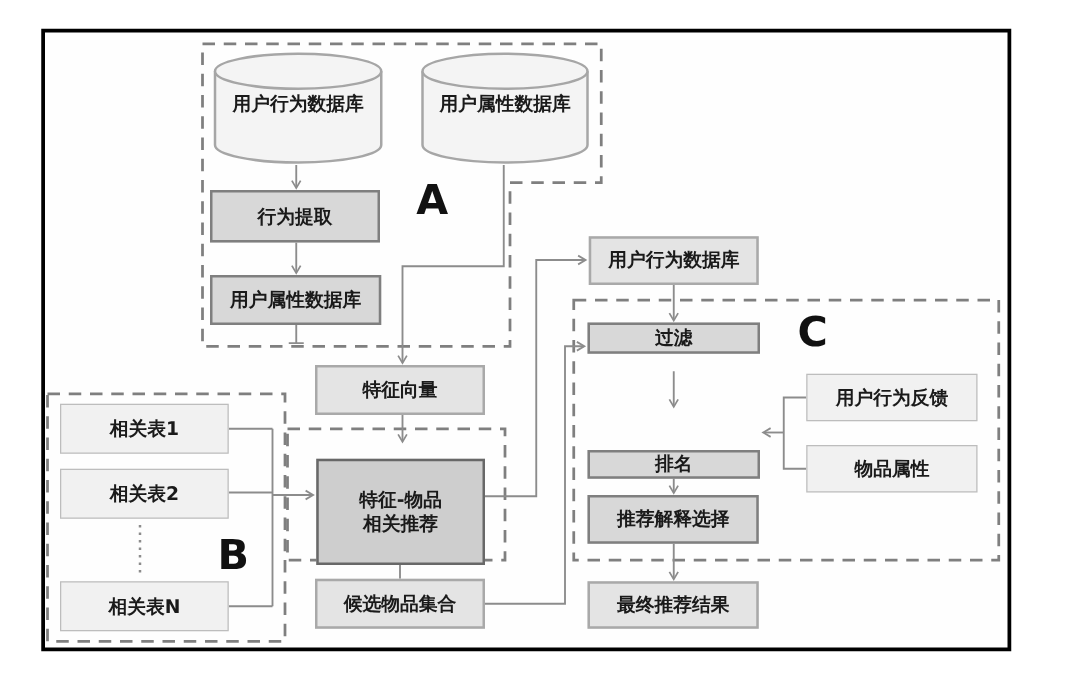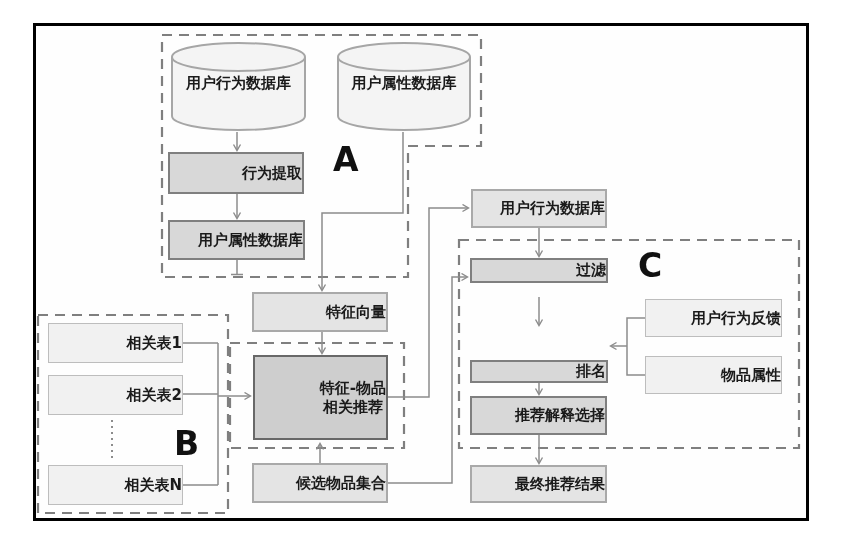--- a/index.html
+++ b/index.html
@@ -6,25 +6,25 @@
   .stage{
     position:relative;width:863px;height:542px;background:#ffffff;overflow:hidden;
     font-family:"DejaVu Sans","Liberation Sans",sans-serif;color:#1a1a1a;
   }
   .frame{
     position:absolute;left:33px;top:23px;width:776px;height:498px;
     border:3px solid #000;box-sizing:border-box;background:#fefefe;
   }
   svg.wires{position:absolute;left:0;top:0;width:863px;height:542px;}
   .node{
-    position:absolute;box-sizing:border-box;display:flex;align-items:center;justify-content:flex-end;
+    position:absolute;box-sizing:border-box;display:flex;align-items:center;justify-content:center;
     text-align:center;font-size:15px;font-weight:600;line-height:1.25;
   }
   .box-dark  {background:#d8d8d8;border:2px solid #7f7f7f;}
-  .box-darker{background:#cecece;border:2px solid #686868;}
+  .box-darker{background:#cecece;border:2px solid #686868;margin-top:12px;}
   .box-mid   {background:#e4e4e4;border:2px solid #a9a9a9;}
   .box-light {background:#f1f1f1;border:1px solid #bdbdbd;}
   .cylinder{position:absolute;}
   .cylinder .cyl-label{
     position:absolute;left:0;right:0;top:34px;text-align:center;
     font-size:15px;font-weight:600;
   }
   .section-letter{
     position:absolute;font-size:33px;font-weight:700;color:#111;
     font-family:"DejaVu Sans","Liberation Sans",sans-serif;

